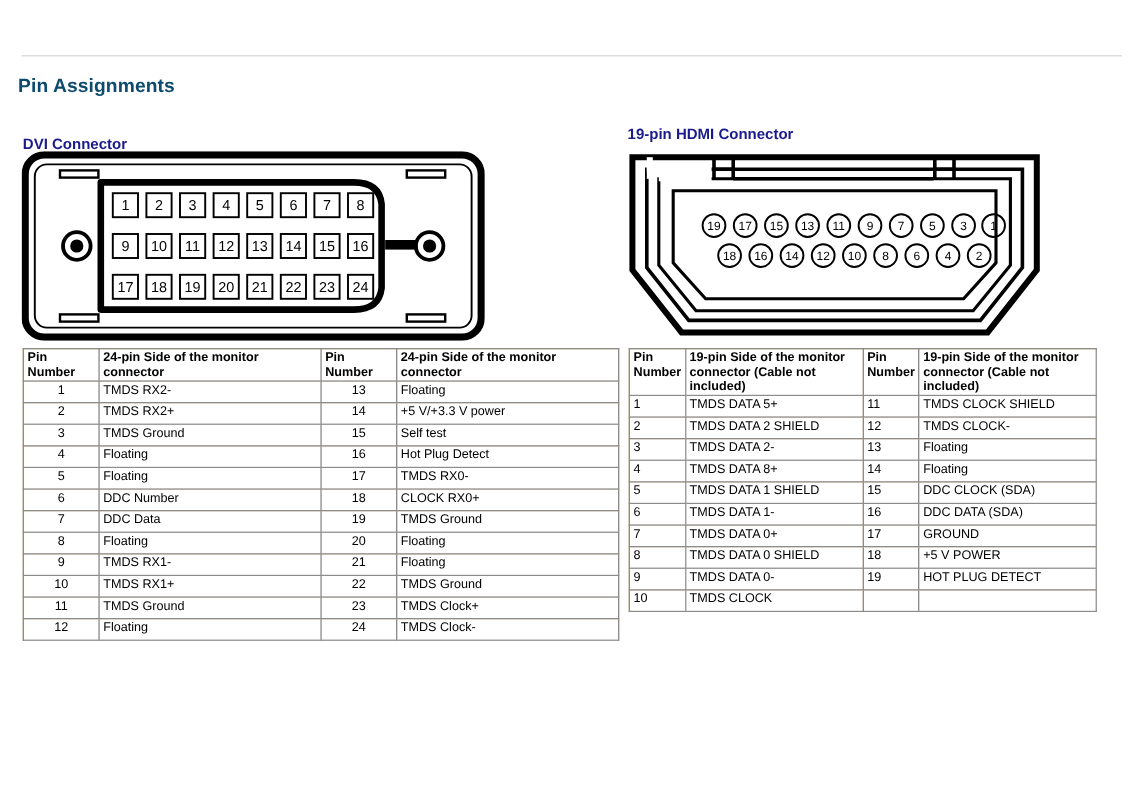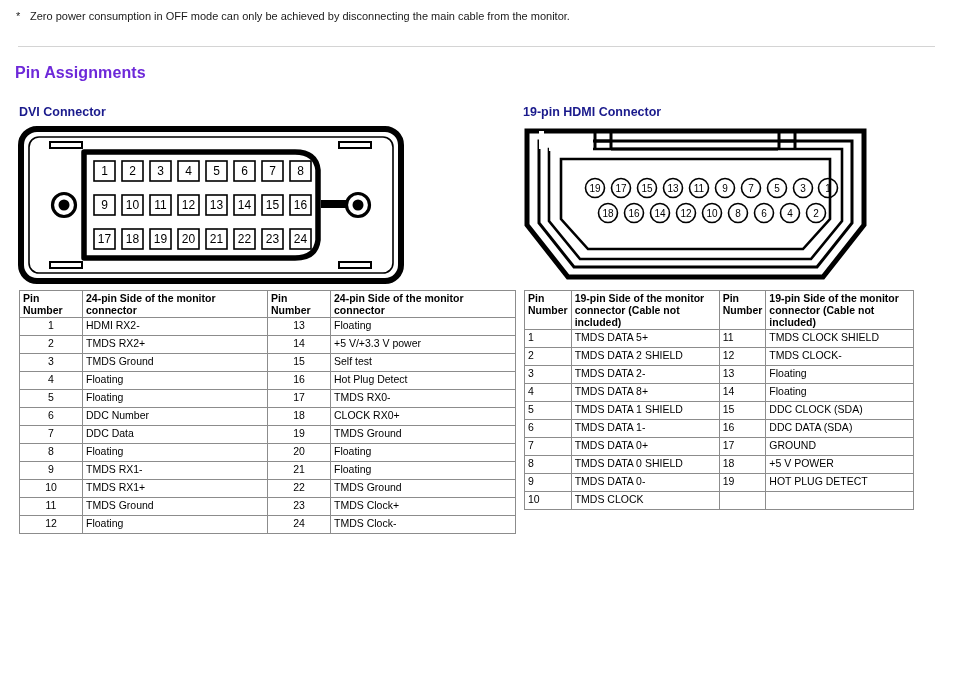--- a/index.html
+++ b/index.html
@@ -43,30 +43,30 @@
     background: #d4d4d4;
   }
 
   
   .page-title {
     position: absolute;
     left: 15px;
     top: 64px;
     font-size: 16px;
     font-weight: bold;
-    color: #6d28d9;
+    color: #0c4a6e;
     letter-spacing: 0.1px;
   }
   .sub-title {
     position: absolute;
     font-size: 12.5px;
     font-weight: bold;
     color: #1a1a8c;
   }
-  .sub-title.dvi  { left: 19px;  top: 105px; }
+  .sub-title.dvi  { left: 19px;  top: 113px; }
   .sub-title.hdmi { left: 523px; top: 105px; text-align: right; }
 
   
   .dvi-figure {
     position: absolute;
     left: 18px;
     top: 126px;
     width: 386px;
     height: 158px;
   }
@@ -112,23 +112,20 @@
   #hdmi-table td.pin-num { text-align: left; }
   #hdmi-table col.h-num  { width: 44px; }
   #hdmi-table col.h-desc { width: 148px; }
   #hdmi-table td { height: 15px; }
   #hdmi-table th { height: 14px; }
 </style>
 </head>
 <body>
 
 <div class="footnotes">
-  <div class="footnote">
-    <span class="mark">*</span><span>Zero power consumption in OFF mode can only be achieved by disconnecting the main cable from the monitor.</span>
-  </div>
 </div>
 
 <div class="divider"></div>
 
 <div class="page-title">Pin Assignments</div>
 <div class="sub-title dvi">DVI Connector</div>
 <div class="sub-title hdmi">19-pin HDMI Connector</div>
 
 <div class="dvi-figure">
   <svg width="386" height="158" viewBox="0 0 386 158" xmlns="http://www.w3.org/2000/svg">
@@ -298,21 +295,21 @@
     <tr>
       <th>Pin Number</th>
       <th>24-pin Side of the monitor connector</th>
       <th>Pin Number</th>
       <th>24-pin Side of the monitor connector</th>
     </tr>
   </thead>
   <tbody>
       <tr>
         <td class="pin-num">1</td>
-        <td>HDMI RX2-</td>
+        <td>TMDS RX2-</td>
         <td class="pin-num">13</td>
         <td>Floating</td>
       </tr>
       <tr>
         <td class="pin-num">2</td>
         <td>TMDS RX2+</td>
         <td class="pin-num">14</td>
         <td>+5 V/+3.3 V power</td>
       </tr>
       <tr>

